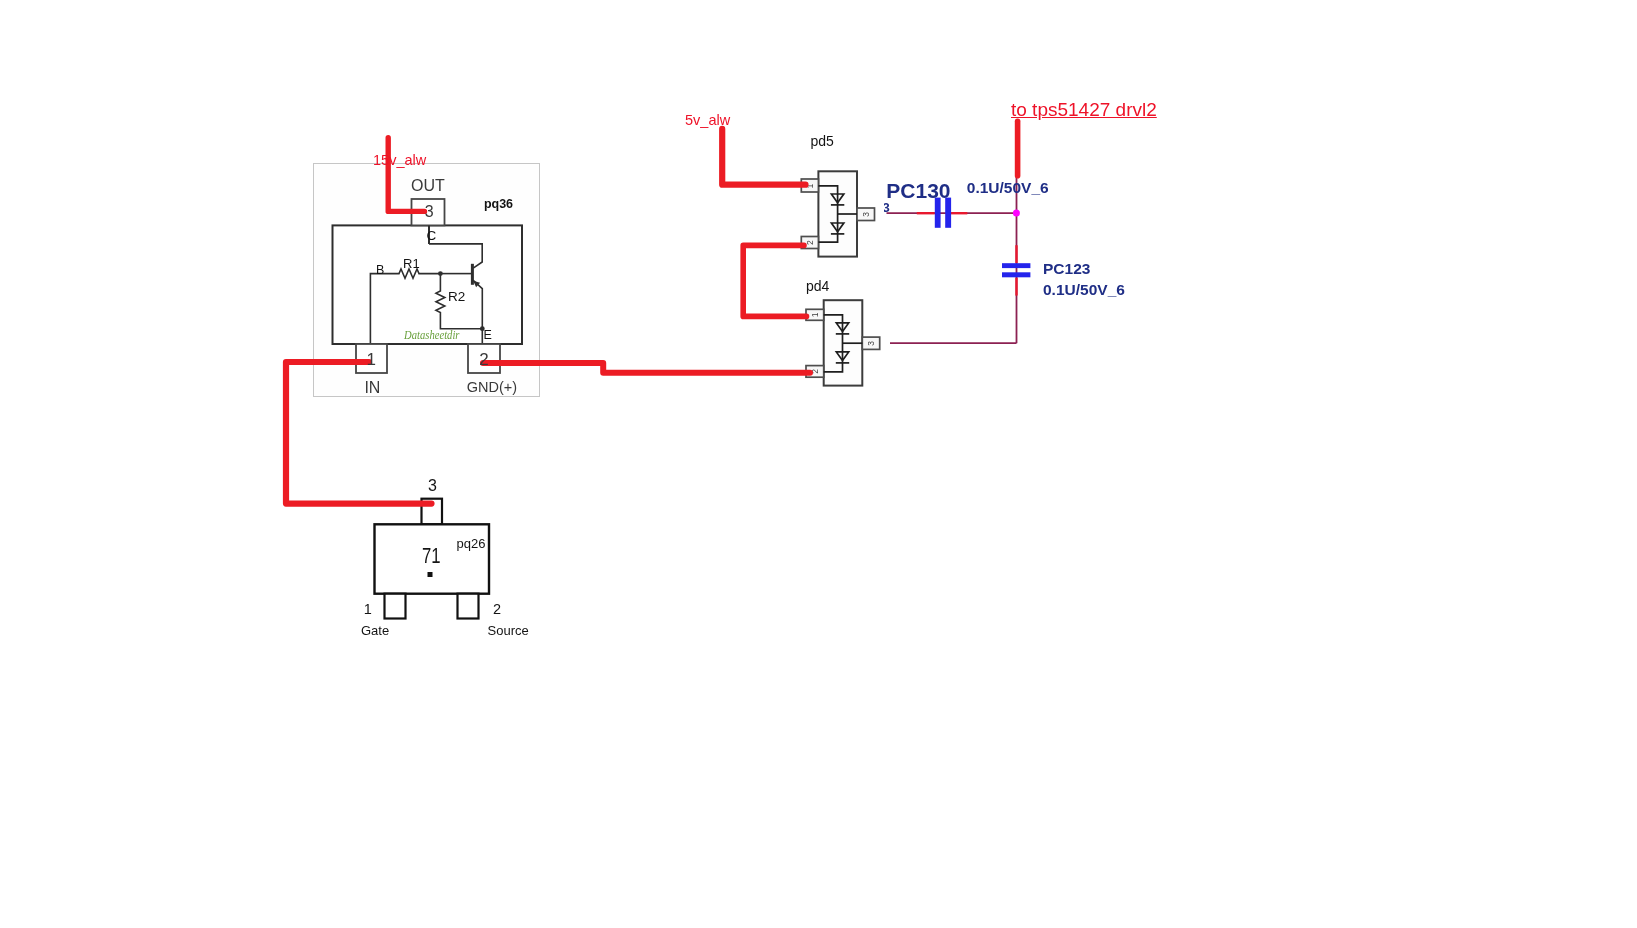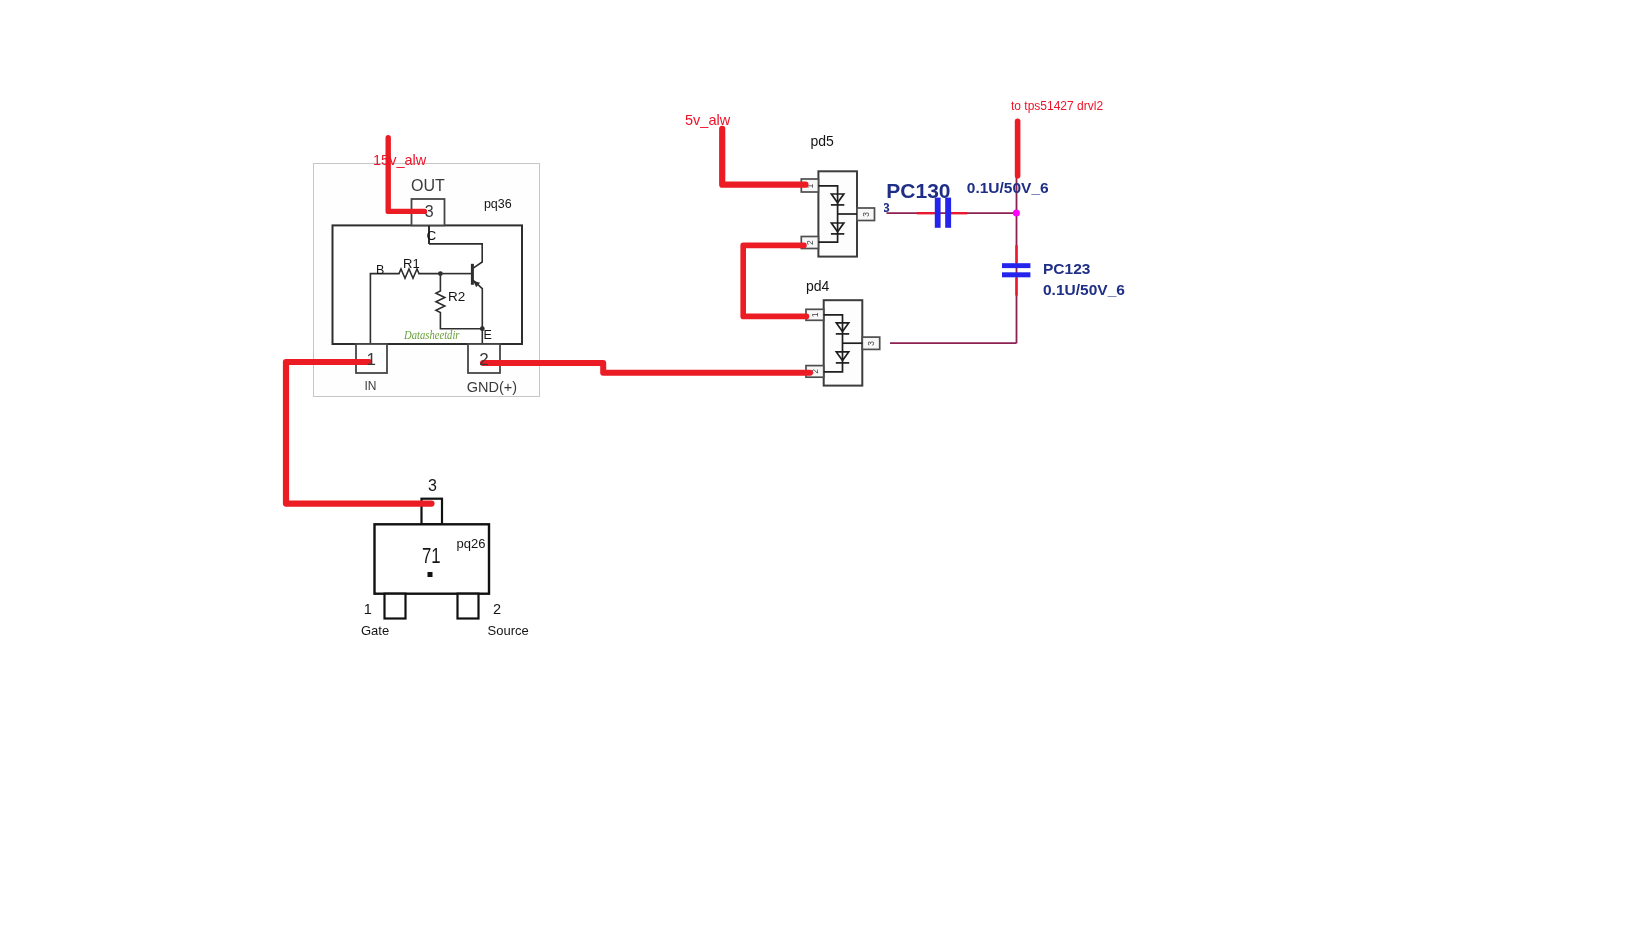--- a/index.html
+++ b/index.html
@@ -118,34 +118,34 @@
     <path d="M369,362 H286 V503.6 H431.5" stroke-width="6.2"></path>
     <path d="M483,362.9 H603.2 V372.7 H810 " stroke-width="6"></path>
     <path d="M722.2,128.9 V184.7 H805.5" stroke-width="6.2"></path>
     <path d="M804,245.4 H743.2 V316.4 H806.5" stroke-width="5.6"></path>
     <path d="M1017.6,121.2 V175.8" stroke-width="5.6"></path>
   </g>
 </svg>
 
 <div class="t red" style="left:373px;top:118.6px;font-size:14.5px;margin-top:34px;">15v_alw</div>
 <div class="t red" style="left:685px;top:112.6px;font-size:14.5px;">5v_alw</div>
-<div class="t red" style="left:1011px;top:100.4px;font-size:12px;">to tps51427 drvl2</div>
+<div class="t red" style="left:1011px;top:100.4px;font-size:19px;text-decoration:underline;">to tps51427 drvl2</div>
 
 <div class="t gry" style="left:411px;top:177.6px;font-size:16px;">OUT</div>
-<div class="t blk" style="left:483.9px;top:197.8px;font-size:12.5px;">pq36</div>
+<div class="t blk" style="left:483.9px;top:197.8px;font-size:12.5px;font-weight:bold;">pq36</div>
 <div class="t gry" style="left:424.8px;top:203.9px;font-size:16px;">3</div>
 <div class="t blk" style="left:426.5px;top:229.2px;font-size:13.5px;">C</div>
 <div class="t blk" style="left:376px;top:263.6px;font-size:12.5px;">B</div>
 <div class="t blk" style="left:403px;top:256.7px;font-size:13px;">R1</div>
 <div class="t blk" style="left:448px;top:290.4px;font-size:13.5px;">R2</div>
 <div class="t blk" style="left:483.5px;top:328.6px;font-size:12.5px;">E</div>
 <div class="t" style="left:403.5px;top:328.9px;font-size:12.5px;font-style:italic;color:#69a03c;font-family:'Liberation Serif',serif;transform:scaleX(0.85);transform-origin:left top;">Datasheetdir</div>
 <div class="t gry" style="left:366.6px;top:351.2px;font-size:17px;">1</div>
 <div class="t gry" style="left:479.2px;top:351.2px;font-size:17px;">2</div>
-<div class="t gry" style="left:364.4px;top:380.1px;font-size:12px;">IN</div>
+<div class="t gry" style="left:364.4px;top:380.1px;font-size:16px;">IN</div>
 <div class="t gry" style="left:466.8px;top:379.6px;font-size:14.5px;">GND(+)</div>
 
 <div class="t blk" style="left:810.5px;top:134px;font-size:14px;">pd5</div>
 <div class="t blk" style="left:806px;top:278.9px;font-size:14px;">pd4</div>
 
 <div class="t navy" style="left:886.3px;top:180.4px;font-size:21px;">PC130</div>
 <div class="t navy" style="left:966.8px;top:179.6px;font-size:15.5px;">0.1U/50V_6</div>
 <div class="t navy" style="left:884.3px;top:200.8px;font-size:13px;width:5.5px;overflow:hidden;"><span style="margin-left:-1.8px;">3</span></div>
 <div class="t navy" style="left:1043px;top:261px;font-size:15.5px;">PC123</div>
 <div class="t navy" style="left:1043px;top:282.1px;font-size:15.5px;">0.1U/50V_6</div>

